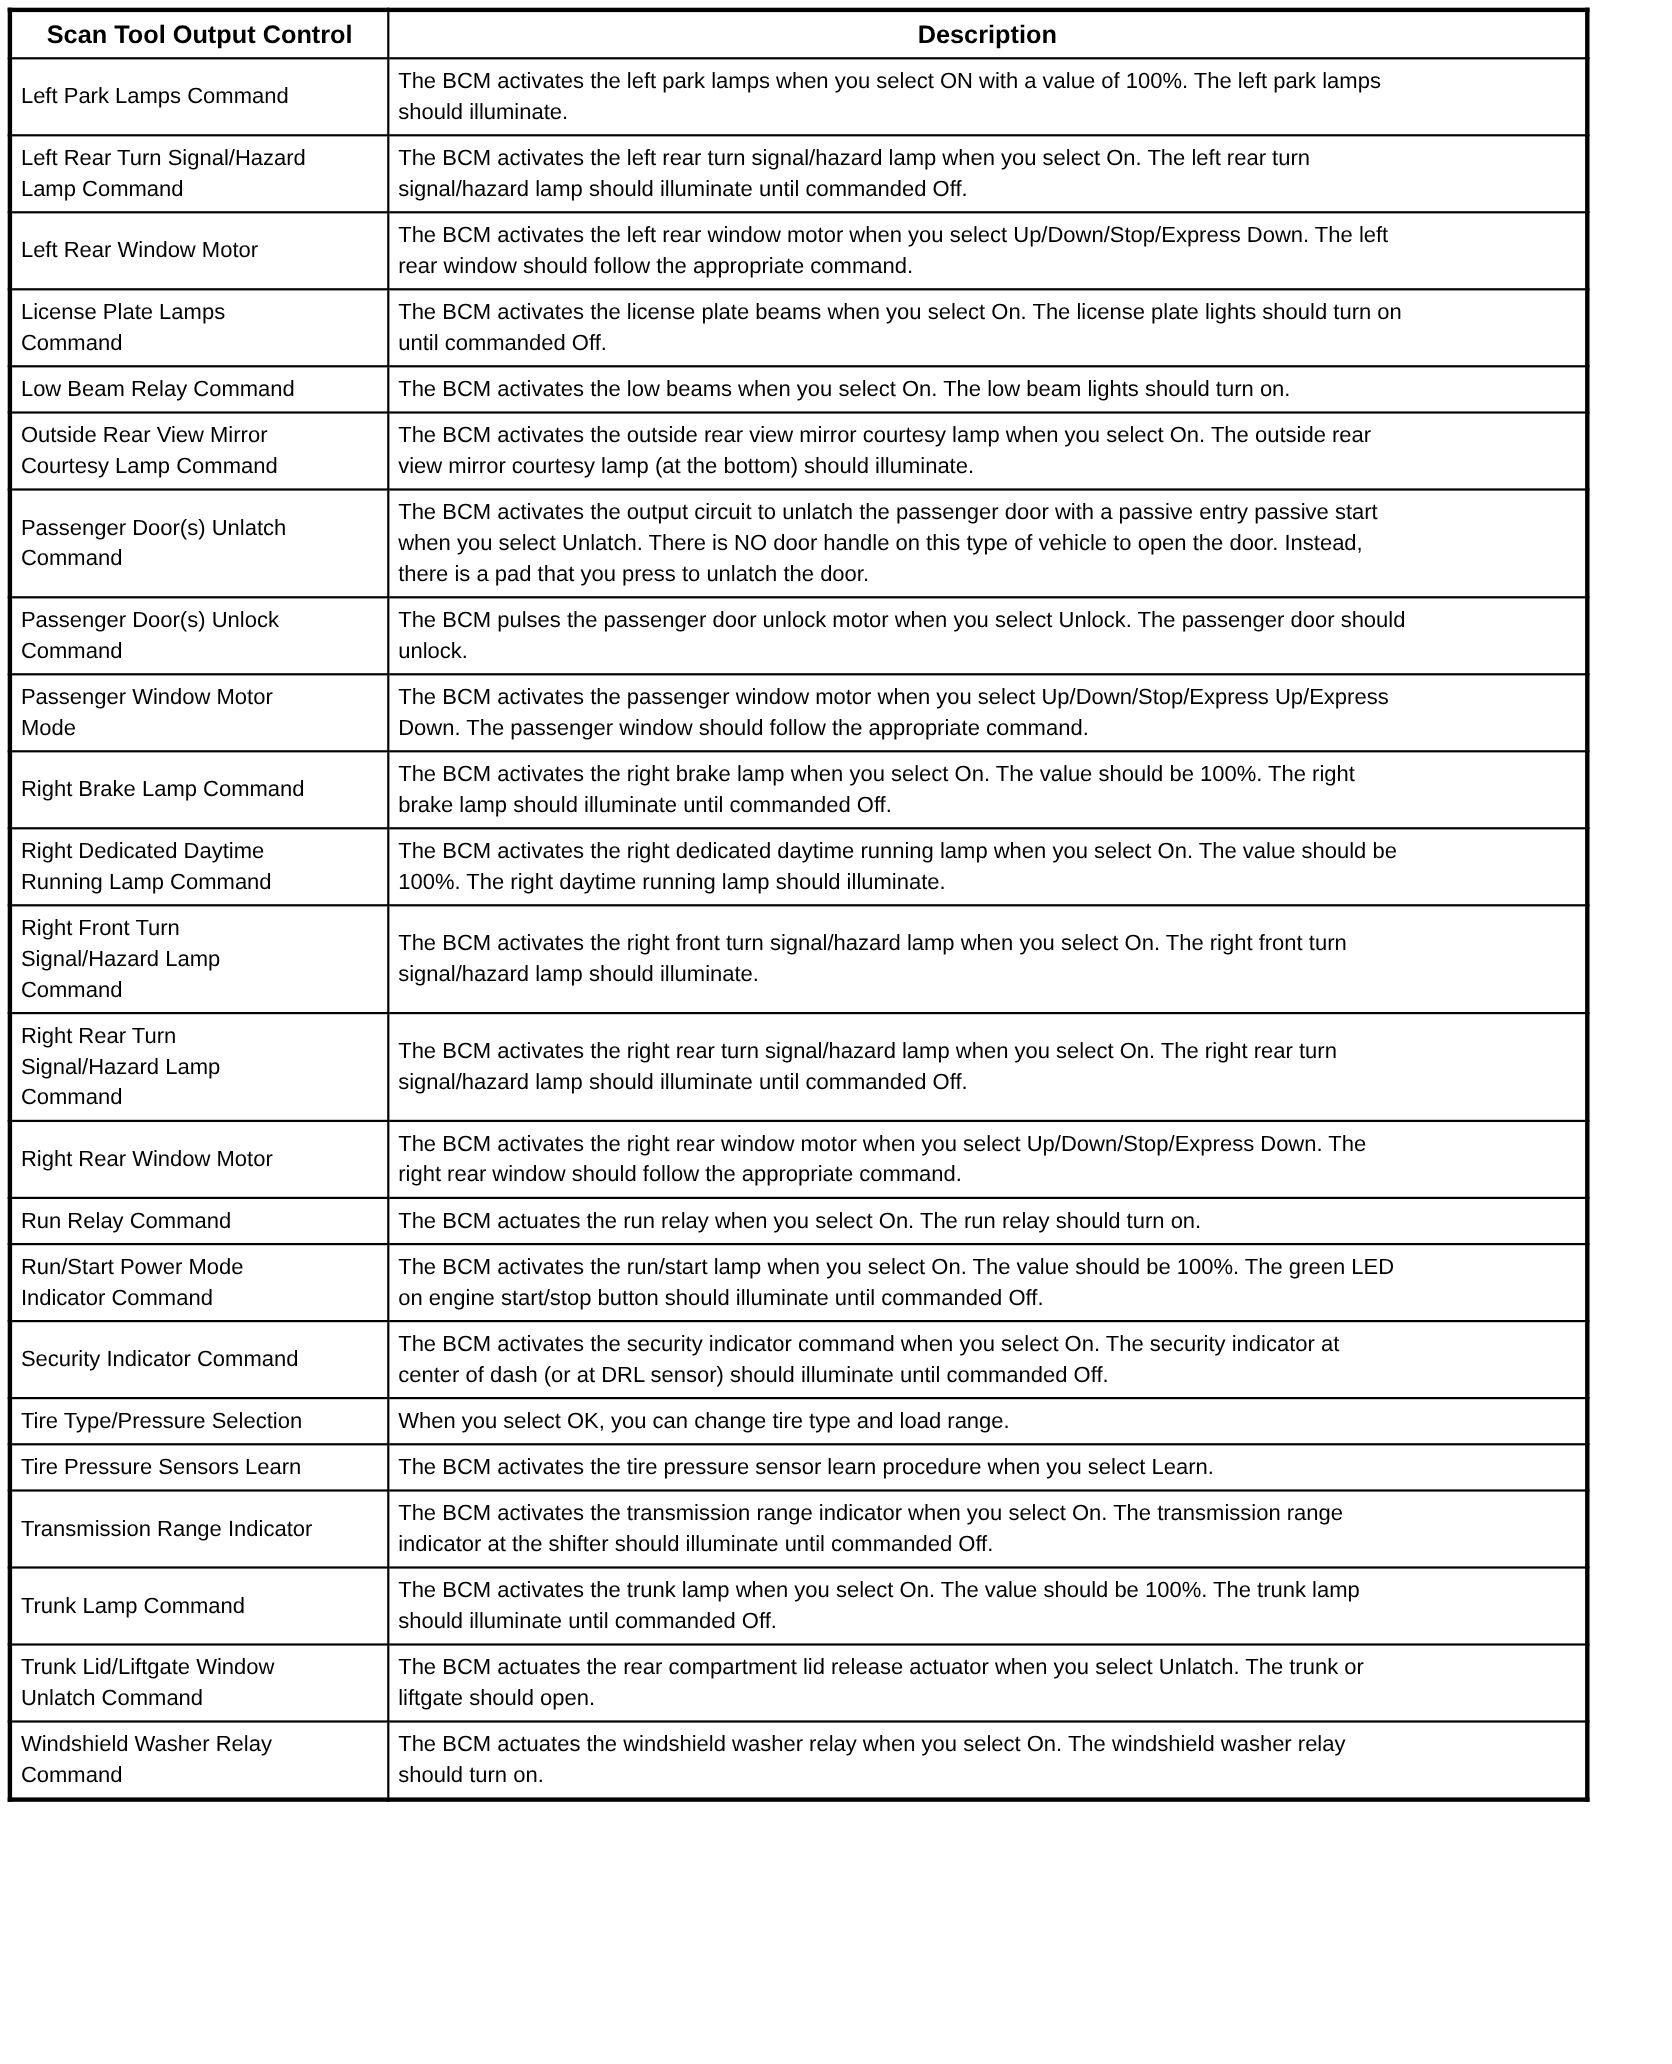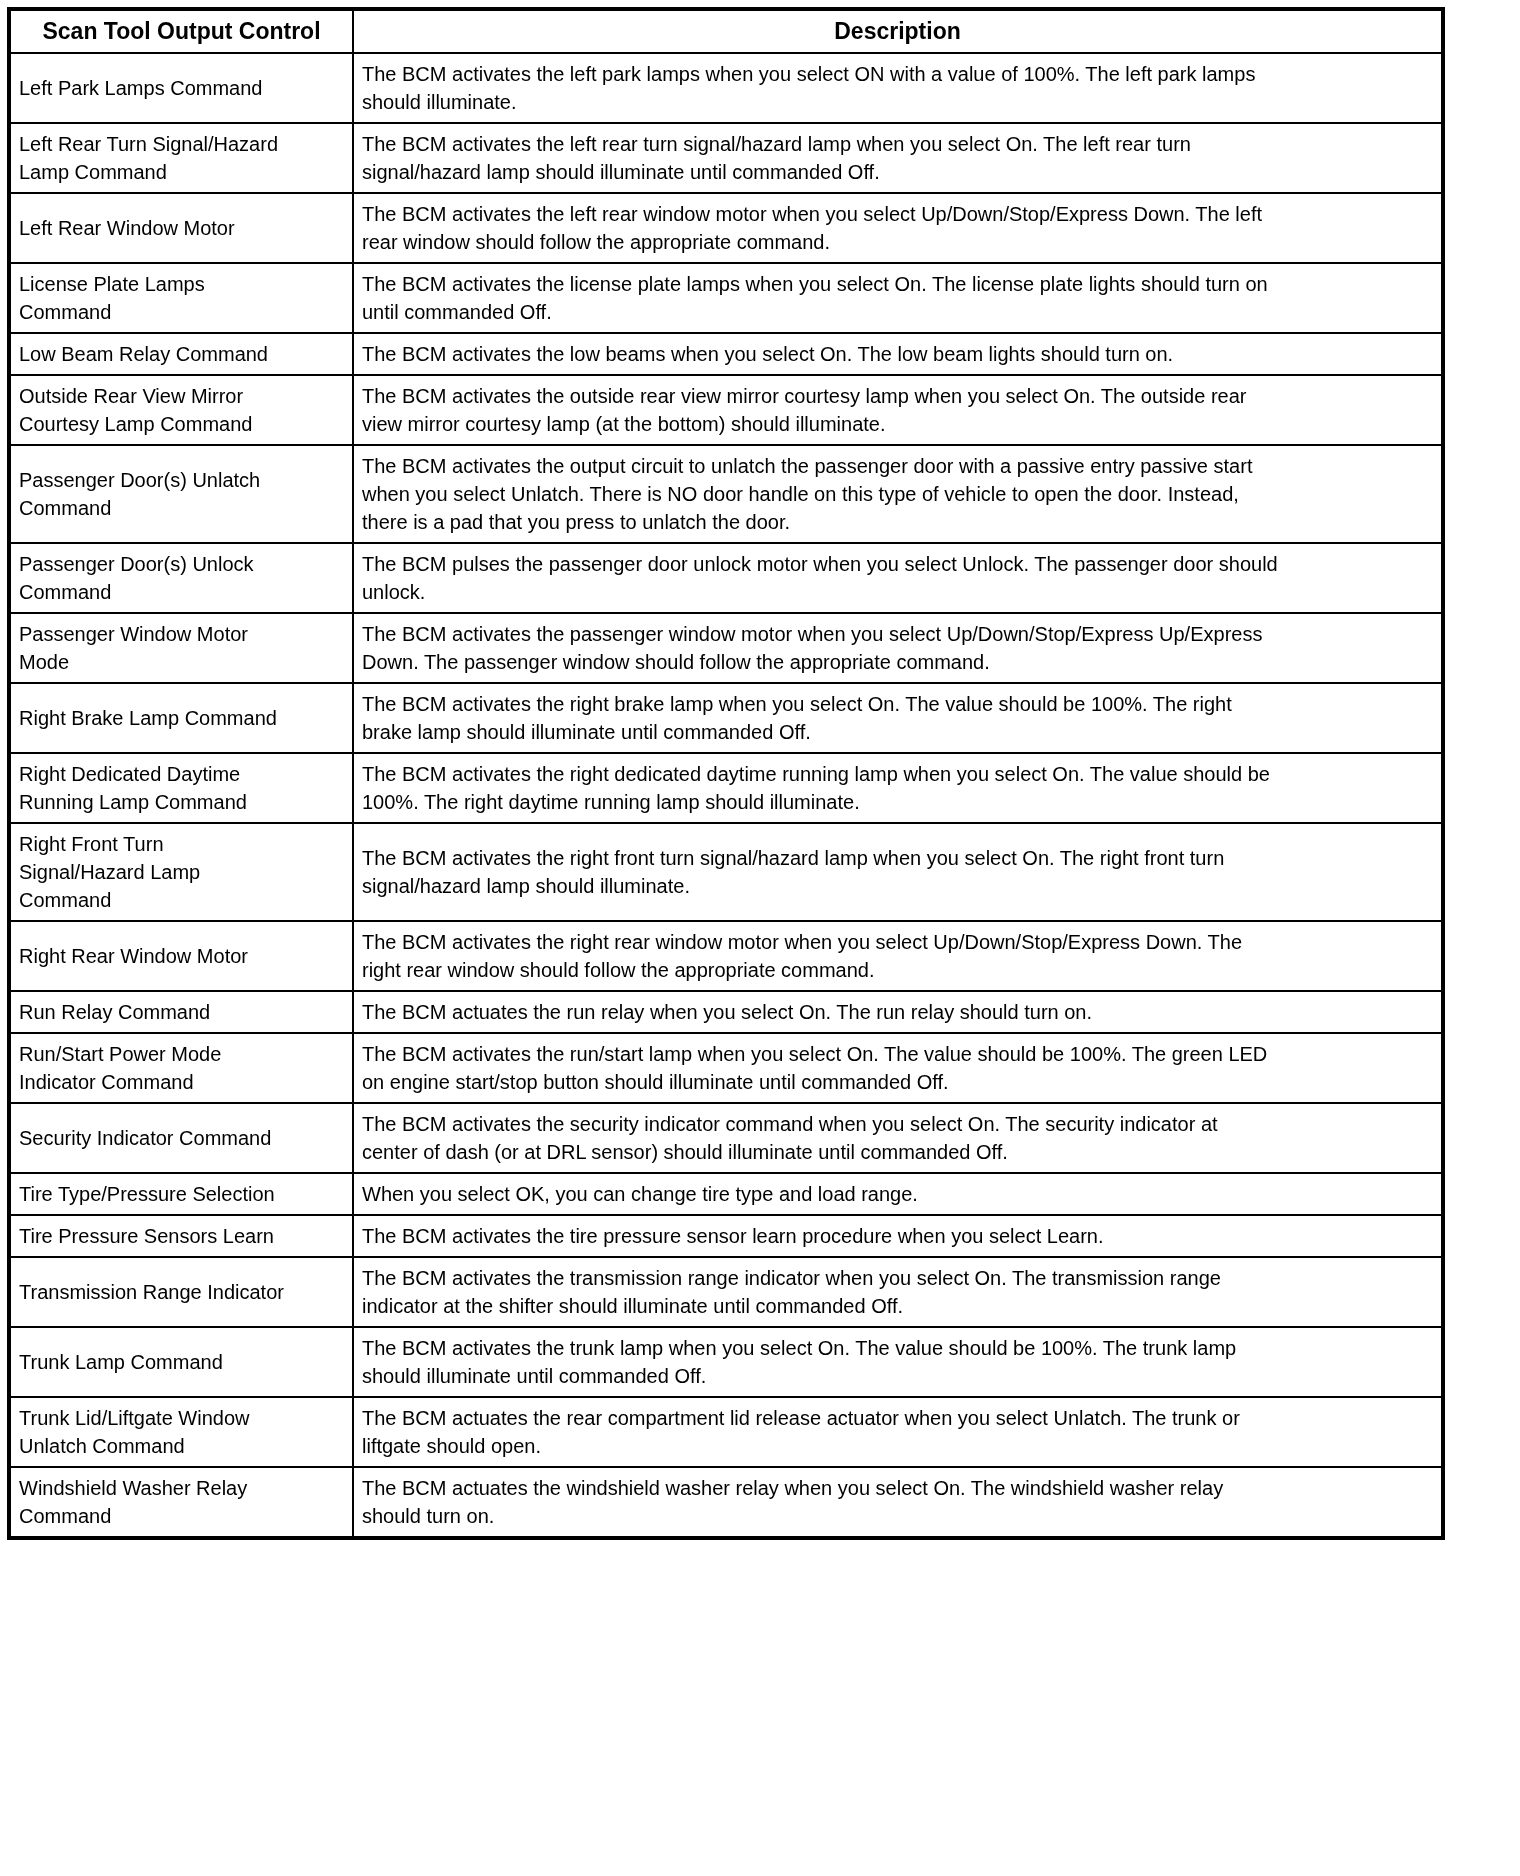--- a/index.html
+++ b/index.html
@@ -75,21 +75,21 @@
 signal/hazard lamp should illuminate until commanded Off.</td>
         </tr>
         <tr>
           <td class="control-cell">Left Rear Window Motor</td>
           <td class="description-cell">The BCM activates the left rear window motor when you select Up/Down/Stop/Express Down. The left
 rear window should follow the appropriate command.</td>
         </tr>
         <tr>
           <td class="control-cell">License Plate Lamps
 Command</td>
-          <td class="description-cell">The BCM activates the license plate lamps when you select On. The license plate lights should turn on
+          <td class="description-cell">The BCM activates the license plate beams when you select On. The license plate lights should turn on
 until commanded Off.</td>
         </tr>
         <tr>
           <td class="control-cell">Low Beam Relay Command</td>
           <td class="description-cell">The BCM activates the low beams when you select On. The low beam lights should turn on.</td>
         </tr>
         <tr>
           <td class="control-cell">Outside Rear View Mirror
 Courtesy Lamp Command</td>
           <td class="description-cell">The BCM activates the outside rear view mirror courtesy lamp when you select On. The outside rear
@@ -124,20 +124,27 @@
 Running Lamp Command</td>
           <td class="description-cell">The BCM activates the right dedicated daytime running lamp when you select On. The value should be
 100%. The right daytime running lamp should illuminate.</td>
         </tr>
         <tr>
           <td class="control-cell">Right Front Turn
 Signal/Hazard Lamp
 Command</td>
           <td class="description-cell">The BCM activates the right front turn signal/hazard lamp when you select On. The right front turn
 signal/hazard lamp should illuminate.</td>
+        </tr>
+        <tr>
+          <td class="control-cell">Right Rear Turn
+Signal/Hazard Lamp
+Command</td>
+          <td class="description-cell">The BCM activates the right rear turn signal/hazard lamp when you select On. The right rear turn
+signal/hazard lamp should illuminate until commanded Off.</td>
         </tr>
         <tr>
           <td class="control-cell">Right Rear Window Motor</td>
           <td class="description-cell">The BCM activates the right rear window motor when you select Up/Down/Stop/Express Down. The
 right rear window should follow the appropriate command.</td>
         </tr>
         <tr>
           <td class="control-cell">Run Relay Command</td>
           <td class="description-cell">The BCM actuates the run relay when you select On. The run relay should turn on.</td>
         </tr>

